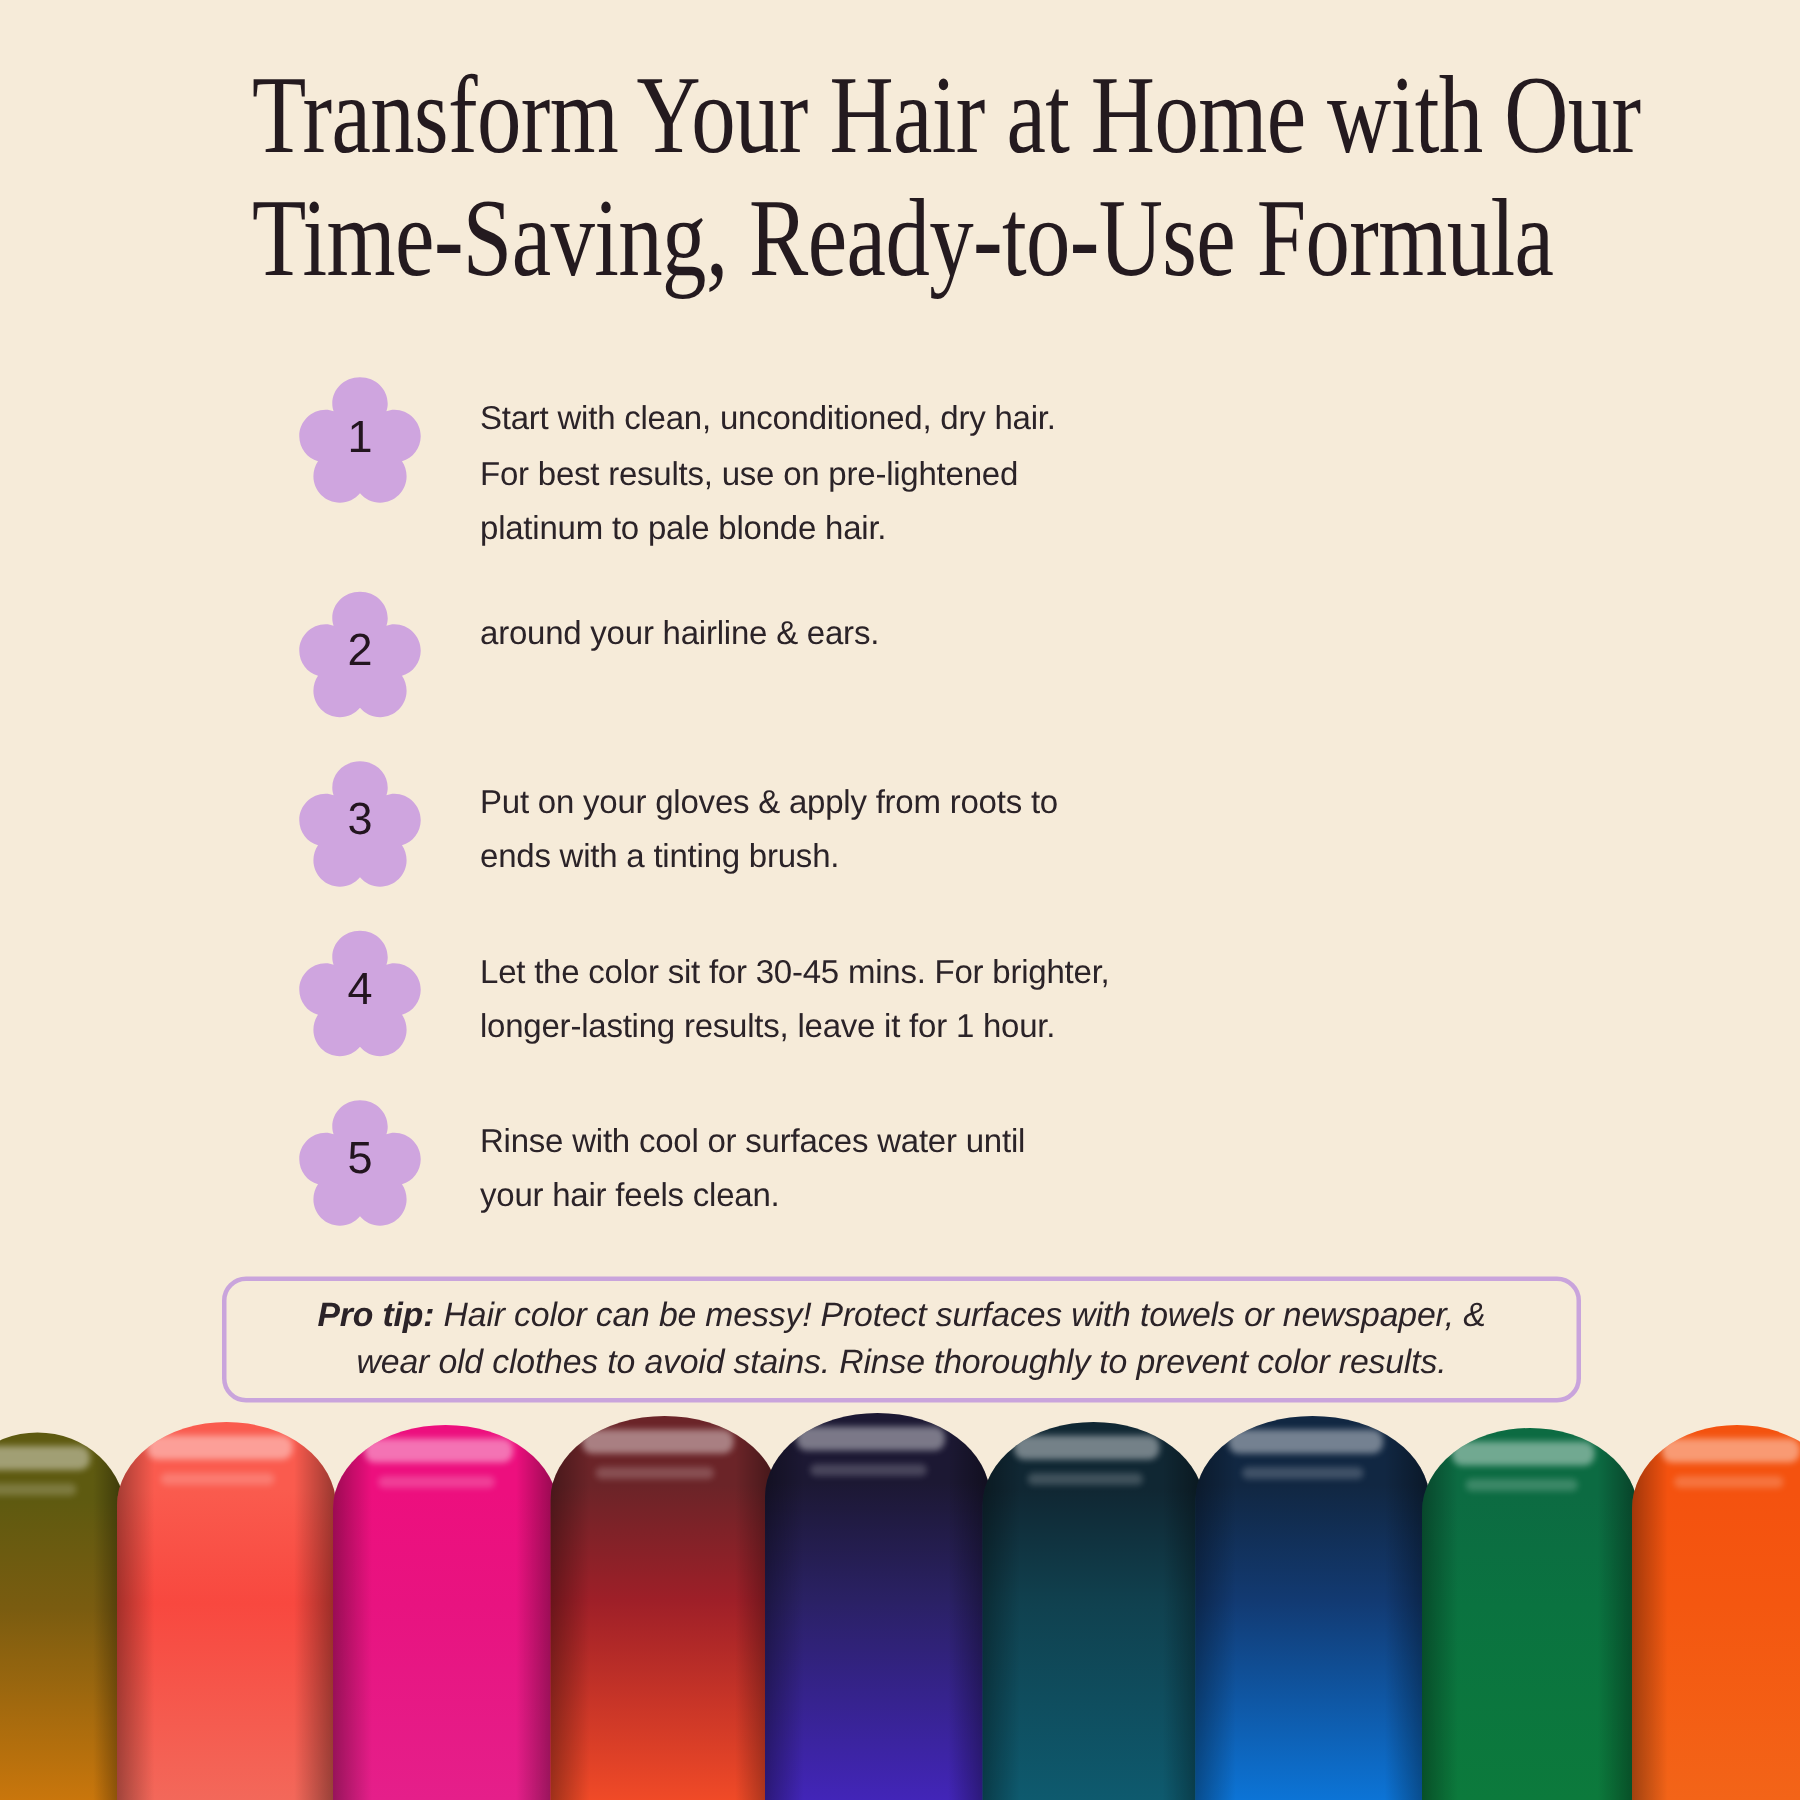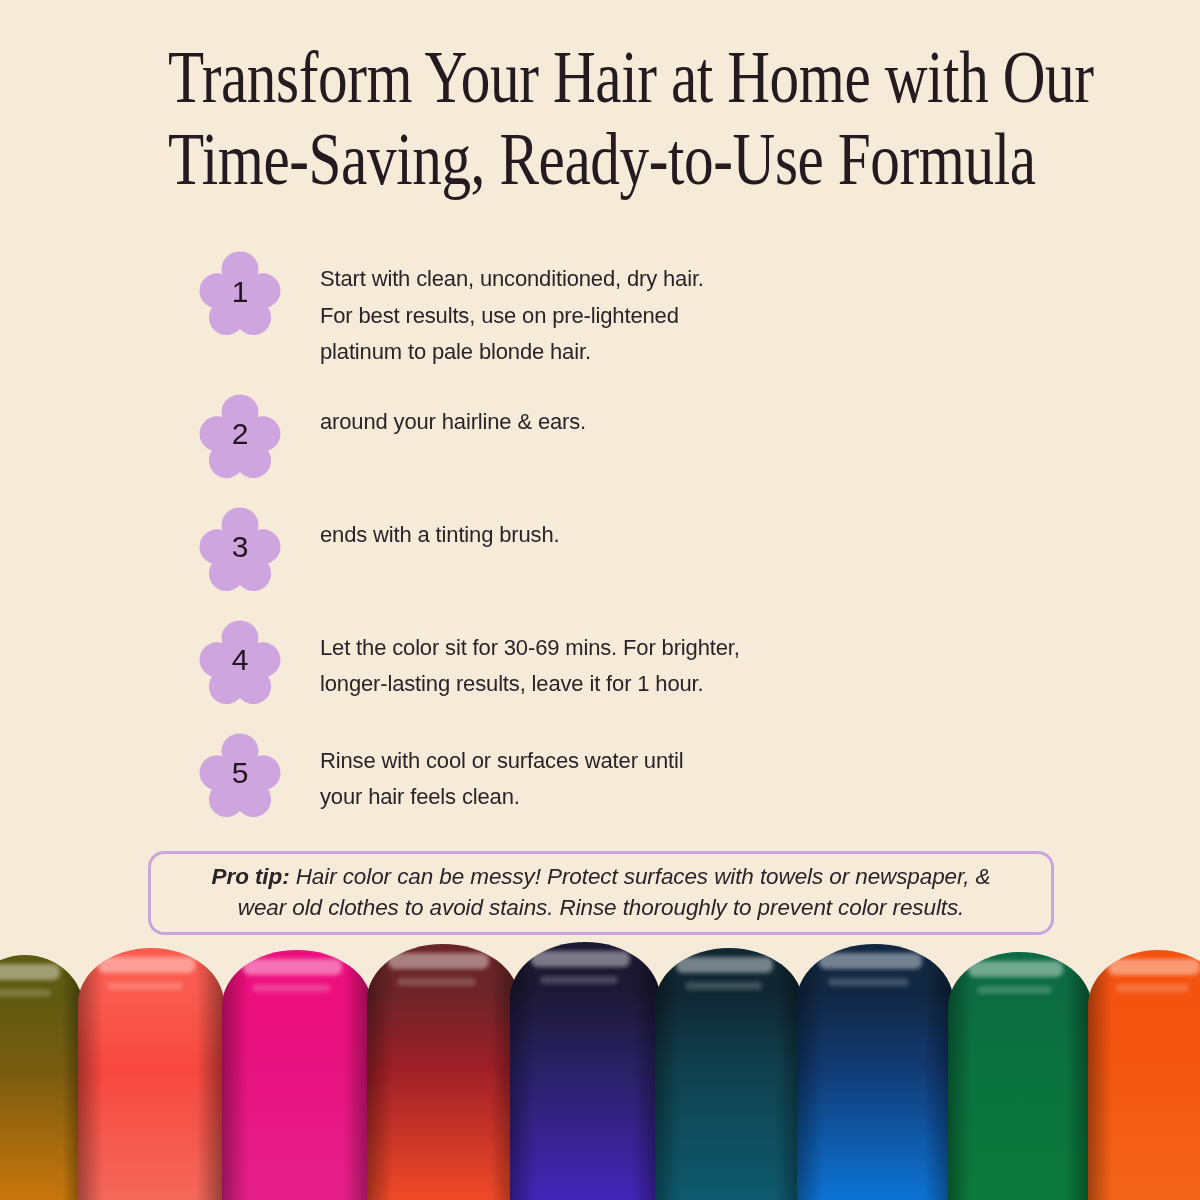--- a/index.html
+++ b/index.html
@@ -231,33 +231,34 @@
   </li>
 
   <li class="step s3">
     <span class="step-badge">
       <svg viewBox="0 0 100 100" aria-hidden="true">
         <path d="M50 4 C62 4 71 13 71 24 C71 26 70.6 28 70 29.8 C71.8 29 73.8 28.6 76 28.6 C87 28.6 96 37.6 96 48.6 C96 57.6 90 65.2 81.8 67.6 C84 70.8 85.3 74.7 85.3 79 C85.3 90 76.3 99 65.3 99 C59.2 99 53.7 96.2 50 91.8 C46.3 96.2 40.8 99 34.7 99 C23.7 99 14.7 90 14.7 79 C14.7 74.7 16 70.8 18.2 67.6 C10 65.2 4 57.6 4 48.6 C4 37.6 13 28.6 24 28.6 C26.2 28.6 28.2 29 30 29.8 C29.4 28 29 26 29 24 C29 13 38 4 50 4 Z" fill="#CFA5DF"></path>
       </svg>
       <span class="step-num">3</span>
     </span>
     <span class="step-text">
+      <span class="tline">Put on your gloves &amp; apply from roots to</span>
       <span class="tline">ends with a tinting brush.</span>
     </span>
   </li>
 
   <li class="step s4">
     <span class="step-badge">
       <svg viewBox="0 0 100 100" aria-hidden="true">
         <path d="M50 4 C62 4 71 13 71 24 C71 26 70.6 28 70 29.8 C71.8 29 73.8 28.6 76 28.6 C87 28.6 96 37.6 96 48.6 C96 57.6 90 65.2 81.8 67.6 C84 70.8 85.3 74.7 85.3 79 C85.3 90 76.3 99 65.3 99 C59.2 99 53.7 96.2 50 91.8 C46.3 96.2 40.8 99 34.7 99 C23.7 99 14.7 90 14.7 79 C14.7 74.7 16 70.8 18.2 67.6 C10 65.2 4 57.6 4 48.6 C4 37.6 13 28.6 24 28.6 C26.2 28.6 28.2 29 30 29.8 C29.4 28 29 26 29 24 C29 13 38 4 50 4 Z" fill="#CFA5DF"></path>
       </svg>
       <span class="step-num">4</span>
     </span>
     <span class="step-text">
-      <span class="tline">Let the color sit for 30-69 mins. For brighter,</span>
+      <span class="tline">Let the color sit for 30-45 mins. For brighter,</span>
       <span class="tline">longer-lasting results, leave it for 1 hour.</span>
     </span>
   </li>
 
   <li class="step s5">
     <span class="step-badge">
       <svg viewBox="0 0 100 100" aria-hidden="true">
         <path d="M50 4 C62 4 71 13 71 24 C71 26 70.6 28 70 29.8 C71.8 29 73.8 28.6 76 28.6 C87 28.6 96 37.6 96 48.6 C96 57.6 90 65.2 81.8 67.6 C84 70.8 85.3 74.7 85.3 79 C85.3 90 76.3 99 65.3 99 C59.2 99 53.7 96.2 50 91.8 C46.3 96.2 40.8 99 34.7 99 C23.7 99 14.7 90 14.7 79 C14.7 74.7 16 70.8 18.2 67.6 C10 65.2 4 57.6 4 48.6 C4 37.6 13 28.6 24 28.6 C26.2 28.6 28.2 29 30 29.8 C29.4 28 29 26 29 24 C29 13 38 4 50 4 Z" fill="#CFA5DF"></path>
       </svg>
       <span class="step-num">5</span>

